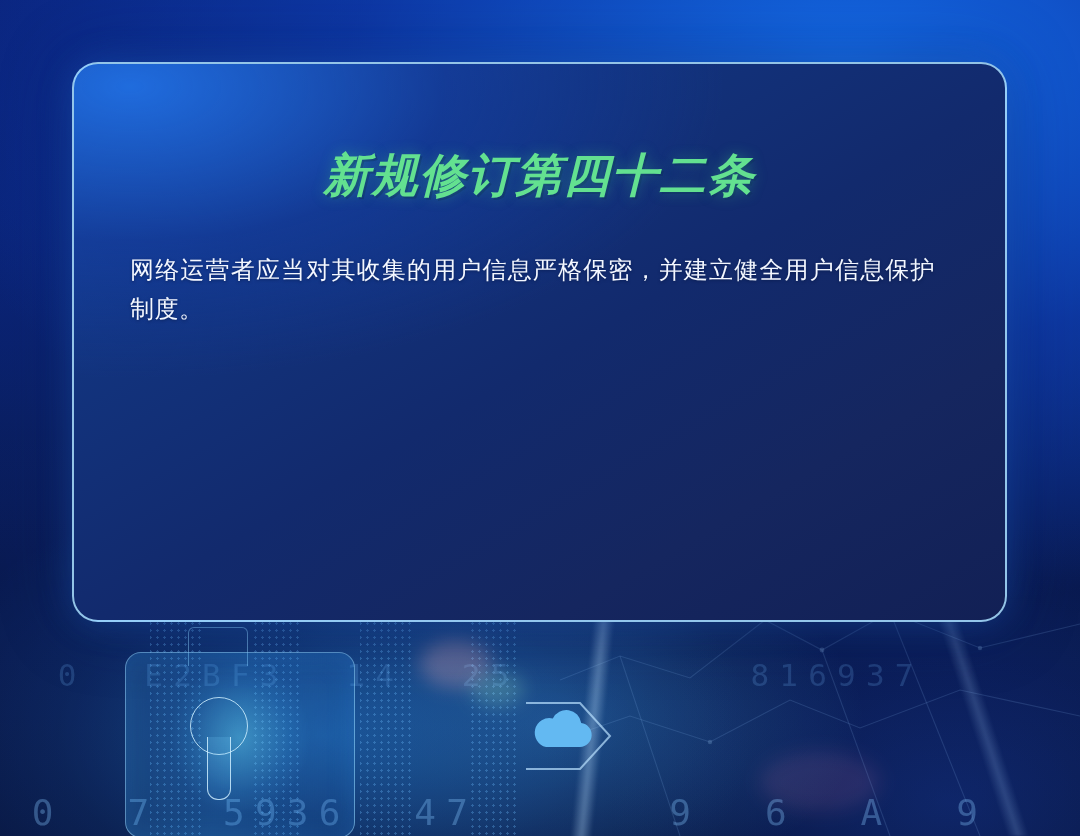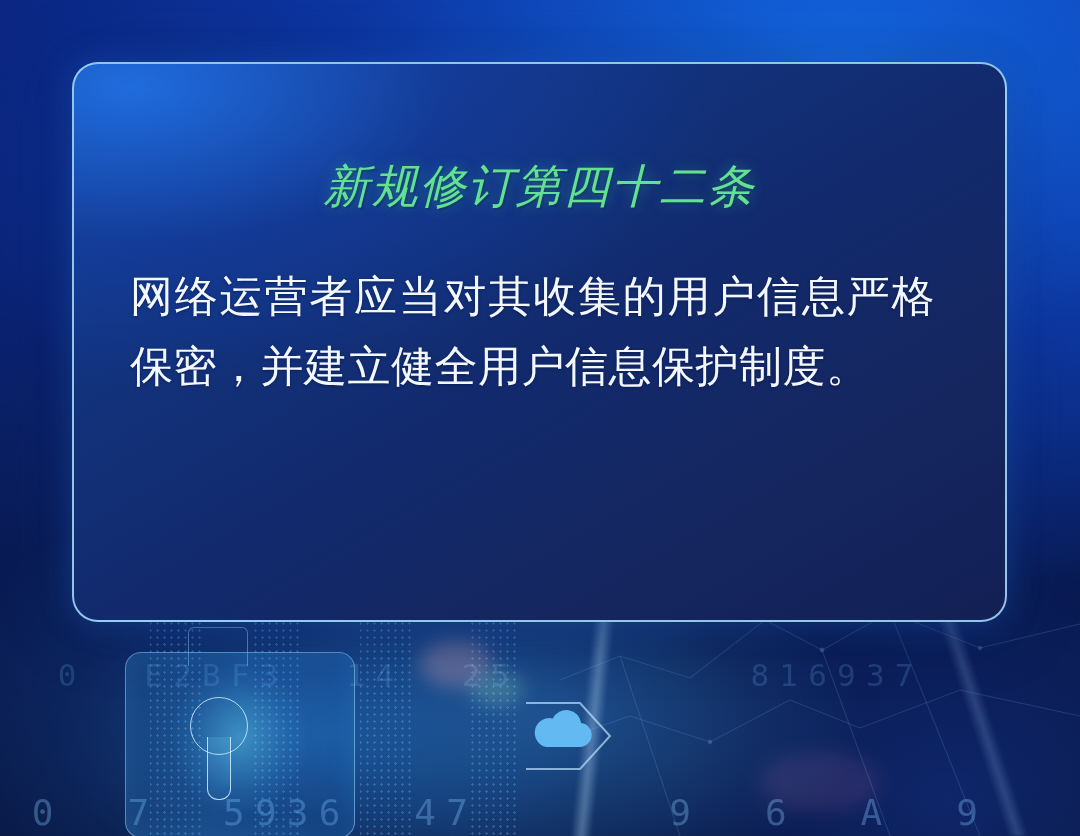--- a/index.html
+++ b/index.html
@@ -121,31 +121,31 @@
     box-sizing:border-box;
     overflow:hidden;
   }
   #card-inner{
     position:relative;width:100%;height:100%;
     padding:48px 56px 40px 56px;box-sizing:border-box;
   }
   #card-title{
     text-align:center;
     font-size:46px;
-    font-weight:normal;
+    font-weight:bold;
     font-style:italic;
     letter-spacing:2px;
     color:#63e190;
     text-shadow:0 0 14px rgba(70,220,140,0.35), 2px 2px 0 rgba(10,40,90,0.45);
-    margin:44px 0 44px 0;
+    margin:33px 0 44px 0;
     font-family:"DejaVu Sans","Liberation Sans",sans-serif;
   }
   .para{
     color:#f3f7ff;
-    font-size:43px;
+    font-size:24px;
     line-height:1.62;
     letter-spacing:0.5px;
     margin:0 14px 34px 0;
     text-shadow:0 1px 3px rgba(5,20,60,0.55);
     font-family:"DejaVu Sans","Liberation Sans",sans-serif;
     text-align:justify;
     text-justify:inter-character;
   }
   .para:last-child{margin-bottom:0;}
 </style>

